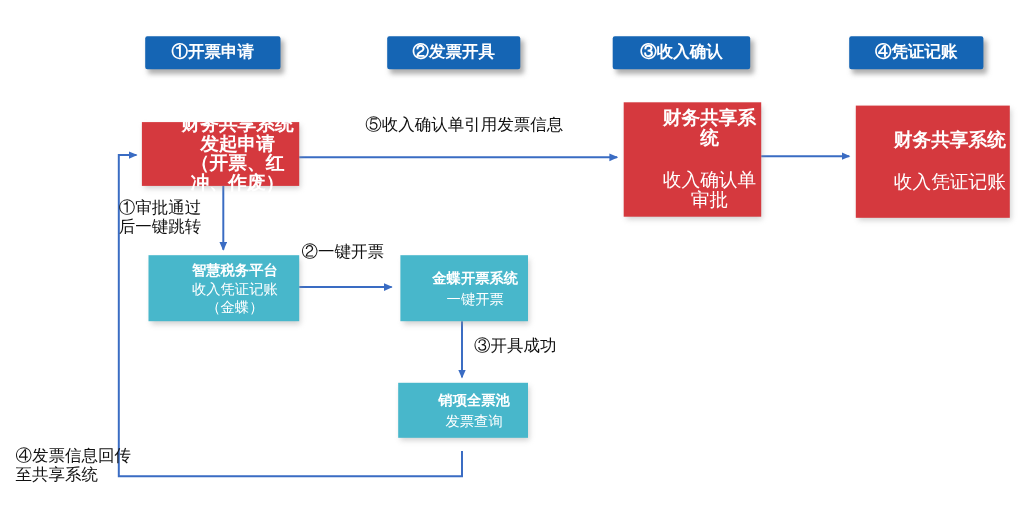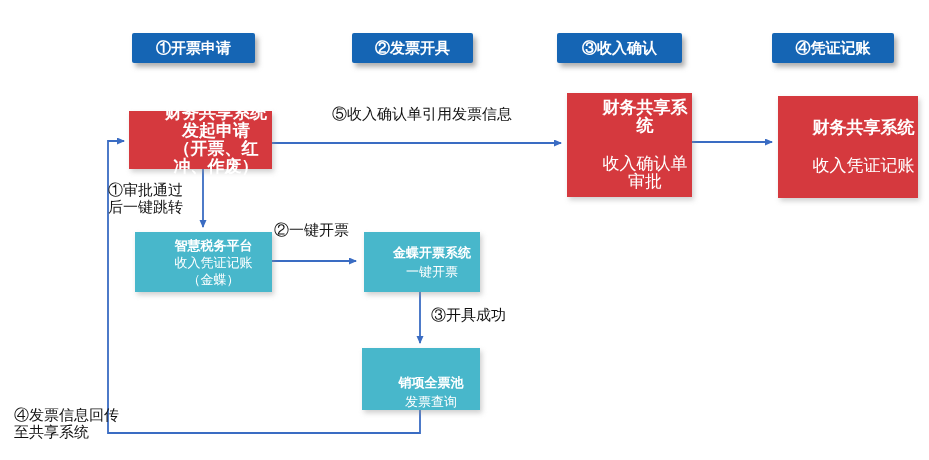--- a/index.html
+++ b/index.html
@@ -64,21 +64,21 @@
     <div class="b">智慧税务平台</div>
     <div>收入凭证记账</div>
     <div>（金蝶）</div>
   </div>
 
   <div class="box tealnode t13" style="left:364px;top:232px;width:116px;height:60px;gap:2px;">
     <div class="b">金蝶开票系统</div>
     <div>一键开票</div>
   </div>
 
-  <div class="box tealnode t13" style="left:362px;top:348px;width:118px;height:62px;gap:2px;justify-content:flex-end;">
+  <div class="box tealnode t13" style="left:362px;top:348px;width:118px;height:50px;gap:2px;">
     <div class="b">销项全票池</div>
     <div>发票查询</div>
   </div>
 
   <div class="lbl" style="left:108px;top:181px;">
     <div>①审批通过</div>
     <div>后一键跳转</div>
   </div>
 
   <div class="lbl" style="left:274px;top:221px;">②一键开票</div>

